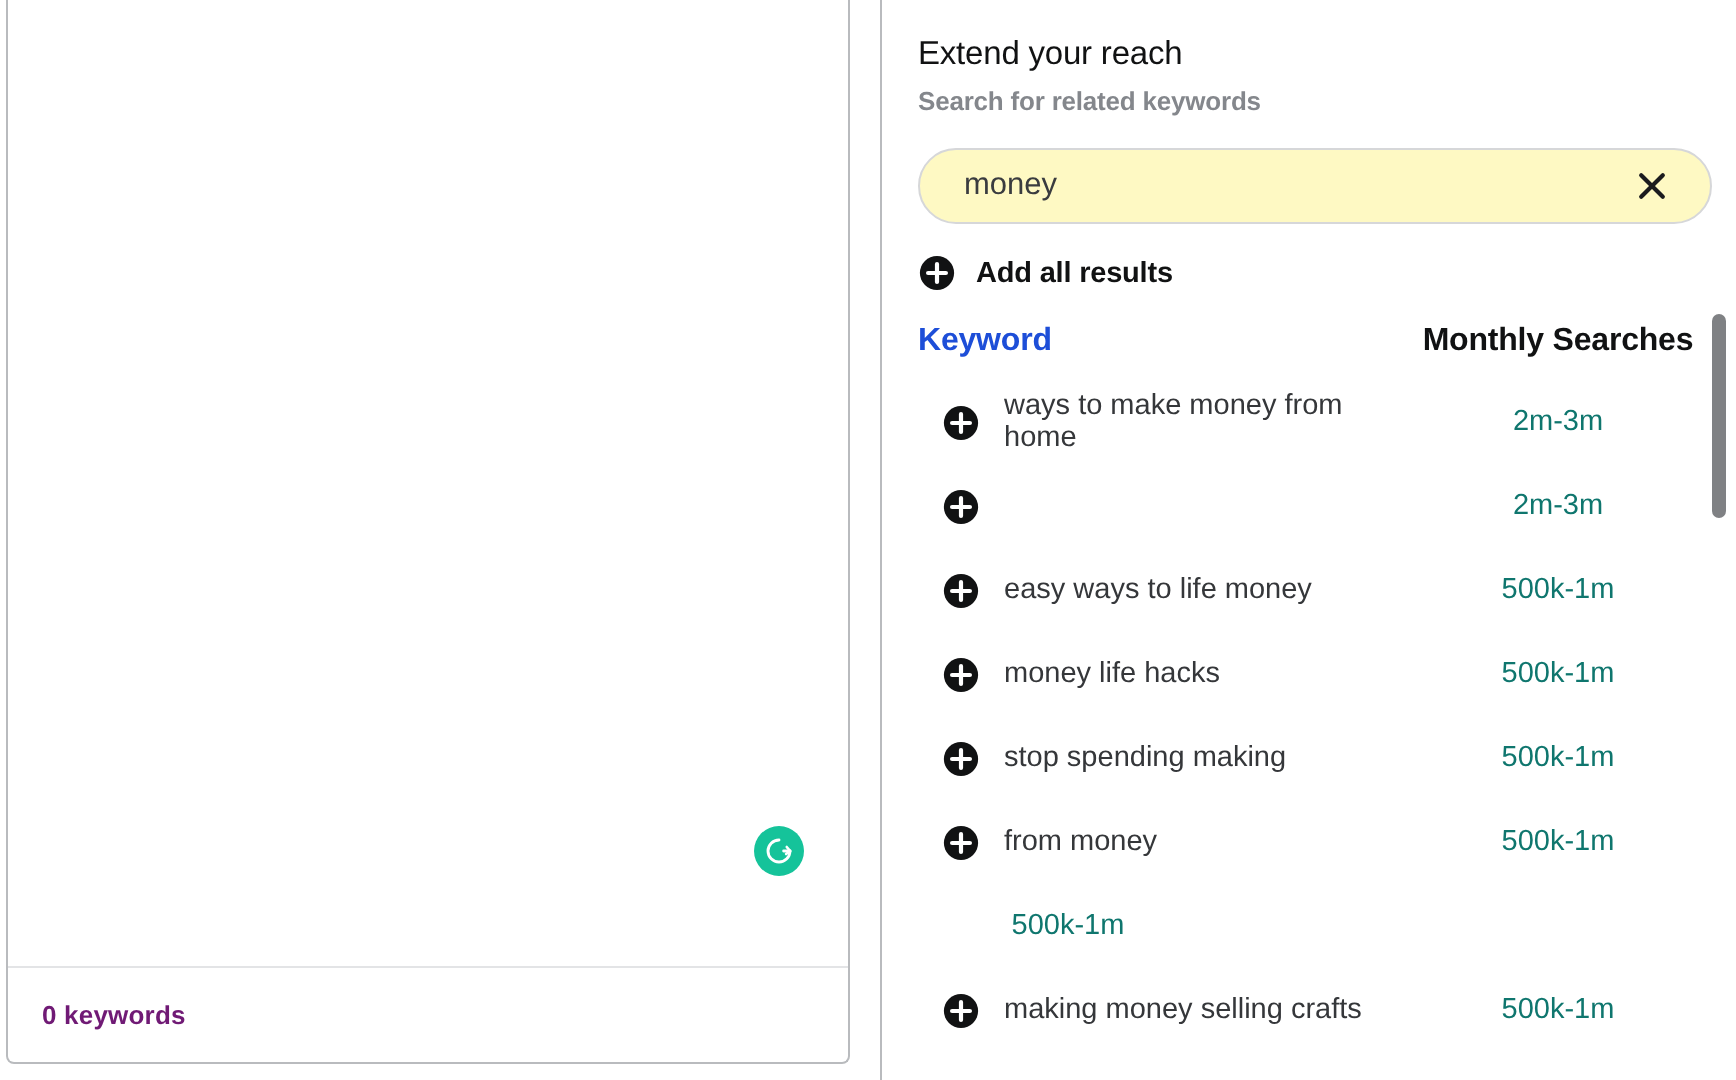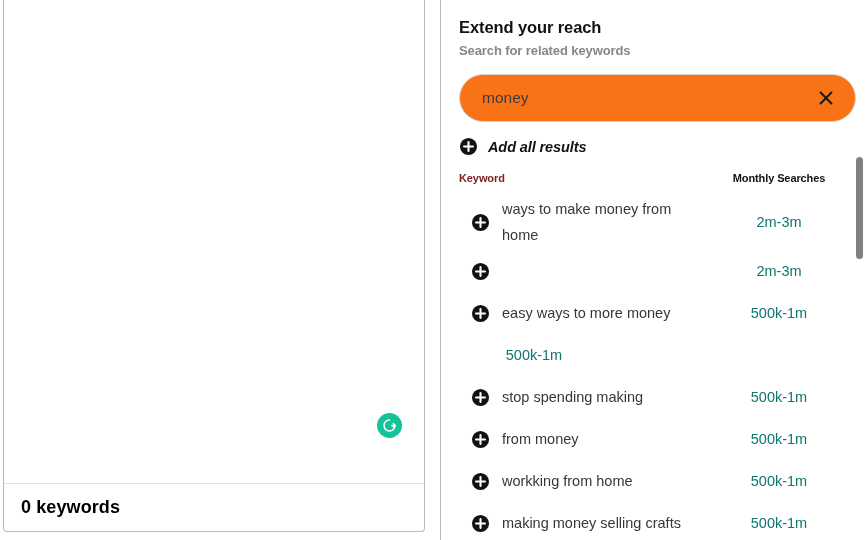--- a/index.html
+++ b/index.html
@@ -59,23 +59,23 @@
   .left-footer {
     flex: 0 0 auto;
     height: 48px;
     border-top: 1px solid #e3e4e6;
     display: flex;
     align-items: center;
     padding-left: 17px;
     box-sizing: border-box;
   }
   .left-footer-label {
-    font-size: 18px;
-    font-weight: bold;
-    color: #000000;
+    font-size: 13px;
+    font-weight: bold;
+    color: #701a75;
     letter-spacing: 0.1px;
   }
 
   
   .right-panel {
     position: absolute;
     left: 440px;
     top: -8px;
     width: 428px;
     height: 548px;
@@ -84,41 +84,41 @@
     background: #ffffff;
     overflow: hidden;
   }
 
   .rp-inner {
     padding: 0 0 0 18px;
   }
 
   .rp-title {
     font-size: 16.5px;
-    font-weight: bold;
+    font-weight: normal;
     color: #111213;
     margin-top: 26px;
     letter-spacing: -0.1px;
   }
   .rp-subtitle {
     font-size: 13px;
     font-weight: bold;
     color: #84878c;
     margin-top: 6px;
     letter-spacing: -0.1px;
   }
 
   
   .search-wrap {
     margin-top: 16px;
     margin-right: 12px;
-    height: 48px;
+    height: 38px;
     border: 1px solid #d6d7d9;
     border-radius: 24px;
-    background: #f97316;
+    background: #fef9c3;
     display: flex;
     align-items: center;
     box-sizing: border-box;
     padding: 0 18px 0 22px;
   }
   .search-input {
     flex: 1 1 auto;
     border: none;
     outline: none;
     background: transparent;
@@ -148,44 +148,43 @@
     align-items: center;
     gap: 10px;
     cursor: pointer;
     width: max-content;
   }
   .add-all-label {
     font-size: 14.5px;
     font-weight: bold;
     color: #111213;
     letter-spacing: -0.1px;
-    font-style: italic;
   }
 
   
   .kw-table {
     margin-top: 16px;
     margin-right: 14px;
   }
   .kw-head {
     display: flex;
     align-items: center;
     padding-bottom: 10px;
   }
   .kw-head-kw {
     flex: 1 1 auto;
-    font-size: 11px;
-    font-weight: bold;
-    color: #7f1d1d;
+    font-size: 16px;
+    font-weight: bold;
+    color: #1d4ed8;
     letter-spacing: -0.1px;
   }
   .kw-head-ms {
     flex: 0 0 150px;
     text-align: center;
-    font-size: 11px;
+    font-size: 16px;
     font-weight: bold;
     color: #111213;
     letter-spacing: -0.1px;
   }
 
   .kw-row {
     display: flex;
     align-items: center;
     min-height: 38px;
     padding: 2px 0;
@@ -194,21 +193,21 @@
     flex: 1 1 auto;
     display: flex;
     align-items: center;
     gap: 12px;
     padding-left: 12px;
     box-sizing: border-box;
   }
   .kw-text {
     font-size: 14.5px;
     color: #35373a;
-    line-height: 26px;
+    line-height: 16px;
     max-width: 182px;
   }
   .kw-val {
     flex: 0 0 150px;
     text-align: center;
     font-size: 14.5px;
     color: #0f766e;
   }
 
   .plus-icon {
@@ -304,25 +303,32 @@
                 </svg>
               </div>
               <div class="kw-val">2m-3m</div>
             </div>
             <div class="kw-row">
               <div class="kw-left">
                 <svg class="plus-icon" viewBox="0 0 20 20">
                   <circle cx="10" cy="10" r="9" fill="#111213"></circle>
                   <path d="M10 5.3v9.4M5.3 10h9.4" stroke="#ffffff" stroke-width="2.2" stroke-linecap="round"></path>
                 </svg>
-                <span class="kw-text">easy ways to more money</span>
-              </div>
-              <div class="kw-val">500k-1m</div>
-            </div>
-            <div class="kw-row">
+                <span class="kw-text">easy ways to life money</span>
+              </div>
+              <div class="kw-val">500k-1m</div>
+            </div>
+            <div class="kw-row">
+              <div class="kw-left">
+                <svg class="plus-icon" viewBox="0 0 20 20">
+                  <circle cx="10" cy="10" r="9" fill="#111213"></circle>
+                  <path d="M10 5.3v9.4M5.3 10h9.4" stroke="#ffffff" stroke-width="2.2" stroke-linecap="round"></path>
+                </svg>
+                <span class="kw-text">money life hacks</span>
+              </div>
               <div class="kw-val">500k-1m</div>
             </div>
             <div class="kw-row">
               <div class="kw-left">
                 <svg class="plus-icon" viewBox="0 0 20 20">
                   <circle cx="10" cy="10" r="9" fill="#111213"></circle>
                   <path d="M10 5.3v9.4M5.3 10h9.4" stroke="#ffffff" stroke-width="2.2" stroke-linecap="round"></path>
                 </svg>
                 <span class="kw-text">stop spending making</span>
               </div>
@@ -332,27 +338,20 @@
               <div class="kw-left">
                 <svg class="plus-icon" viewBox="0 0 20 20">
                   <circle cx="10" cy="10" r="9" fill="#111213"></circle>
                   <path d="M10 5.3v9.4M5.3 10h9.4" stroke="#ffffff" stroke-width="2.2" stroke-linecap="round"></path>
                 </svg>
                 <span class="kw-text">from money</span>
               </div>
               <div class="kw-val">500k-1m</div>
             </div>
             <div class="kw-row">
-              <div class="kw-left">
-                <svg class="plus-icon" viewBox="0 0 20 20">
-                  <circle cx="10" cy="10" r="9" fill="#111213"></circle>
-                  <path d="M10 5.3v9.4M5.3 10h9.4" stroke="#ffffff" stroke-width="2.2" stroke-linecap="round"></path>
-                </svg>
-                <span class="kw-text">workking from home</span>
-              </div>
               <div class="kw-val">500k-1m</div>
             </div>
             <div class="kw-row">
               <div class="kw-left">
                 <svg class="plus-icon" viewBox="0 0 20 20">
                   <circle cx="10" cy="10" r="9" fill="#111213"></circle>
                   <path d="M10 5.3v9.4M5.3 10h9.4" stroke="#ffffff" stroke-width="2.2" stroke-linecap="round"></path>
                 </svg>
                 <span class="kw-text">making money selling crafts</span>
               </div>

